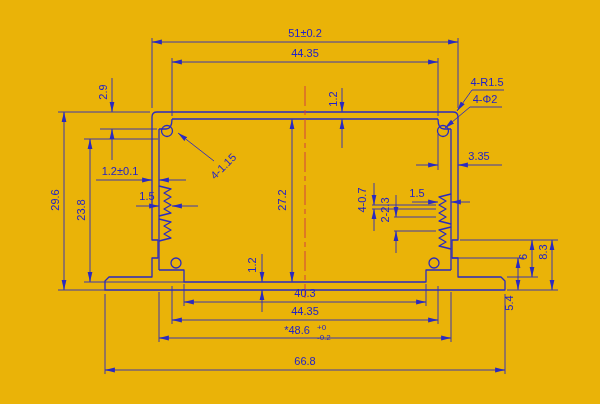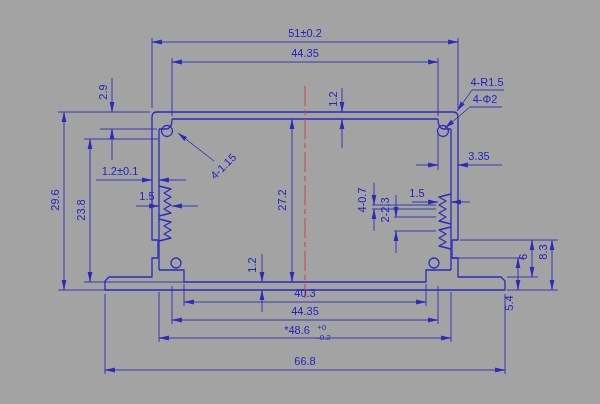--- a/index.html
+++ b/index.html
@@ -1,16 +1,16 @@
 <!DOCTYPE html>
 <html><head>
 <meta charset="utf-8">
 <style>
   html,body{margin:0;padding:0;background:#ffffff;}
-  .stage{position:relative;width:600px;height:404px;background:#a3a3a3;overflow:hidden;
+  .stage{position:relative;width:600px;height:404px;background:#eab308;overflow:hidden;
          font-family:"Liberation Sans", sans-serif;}
   svg{position:absolute;left:0;top:0;}
   .geo{stroke:#2a2ac0;stroke-width:1.3;fill:none;stroke-linejoin:round;}
   .dim{stroke:#2a2ac0;stroke-width:0.9;fill:none;}
   .cl{stroke:#d04040;stroke-width:1;fill:none;stroke-dasharray:20 4 5 4;}
   text{fill:#2222c8;font-size:11px;font-family:"Liberation Sans", sans-serif;}
   text.sm{font-size:8px;}
 </style>
 </head>
 <body>

